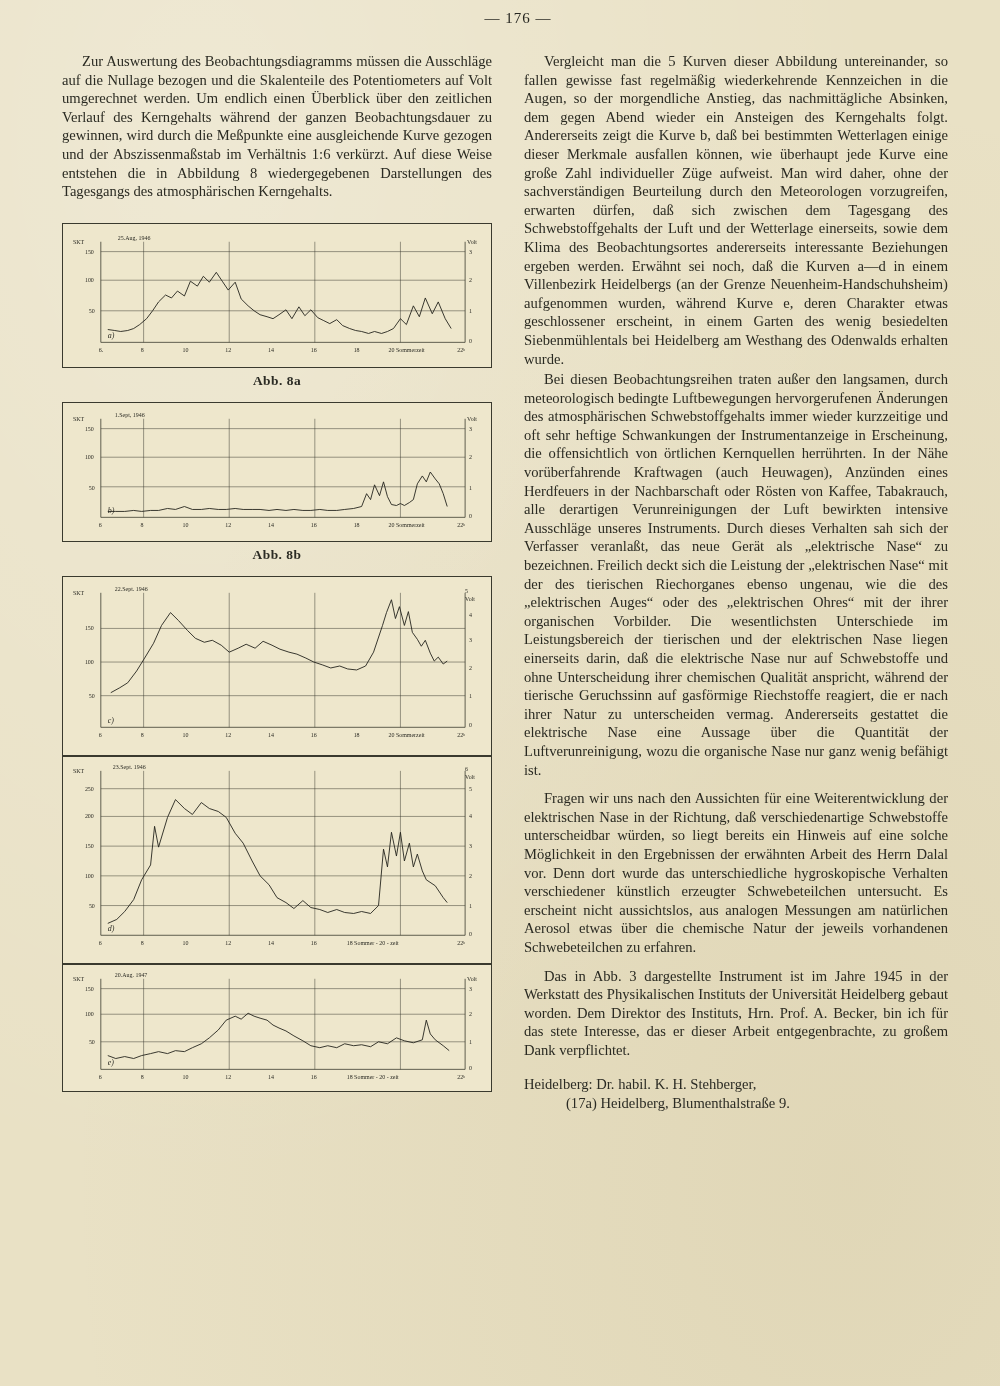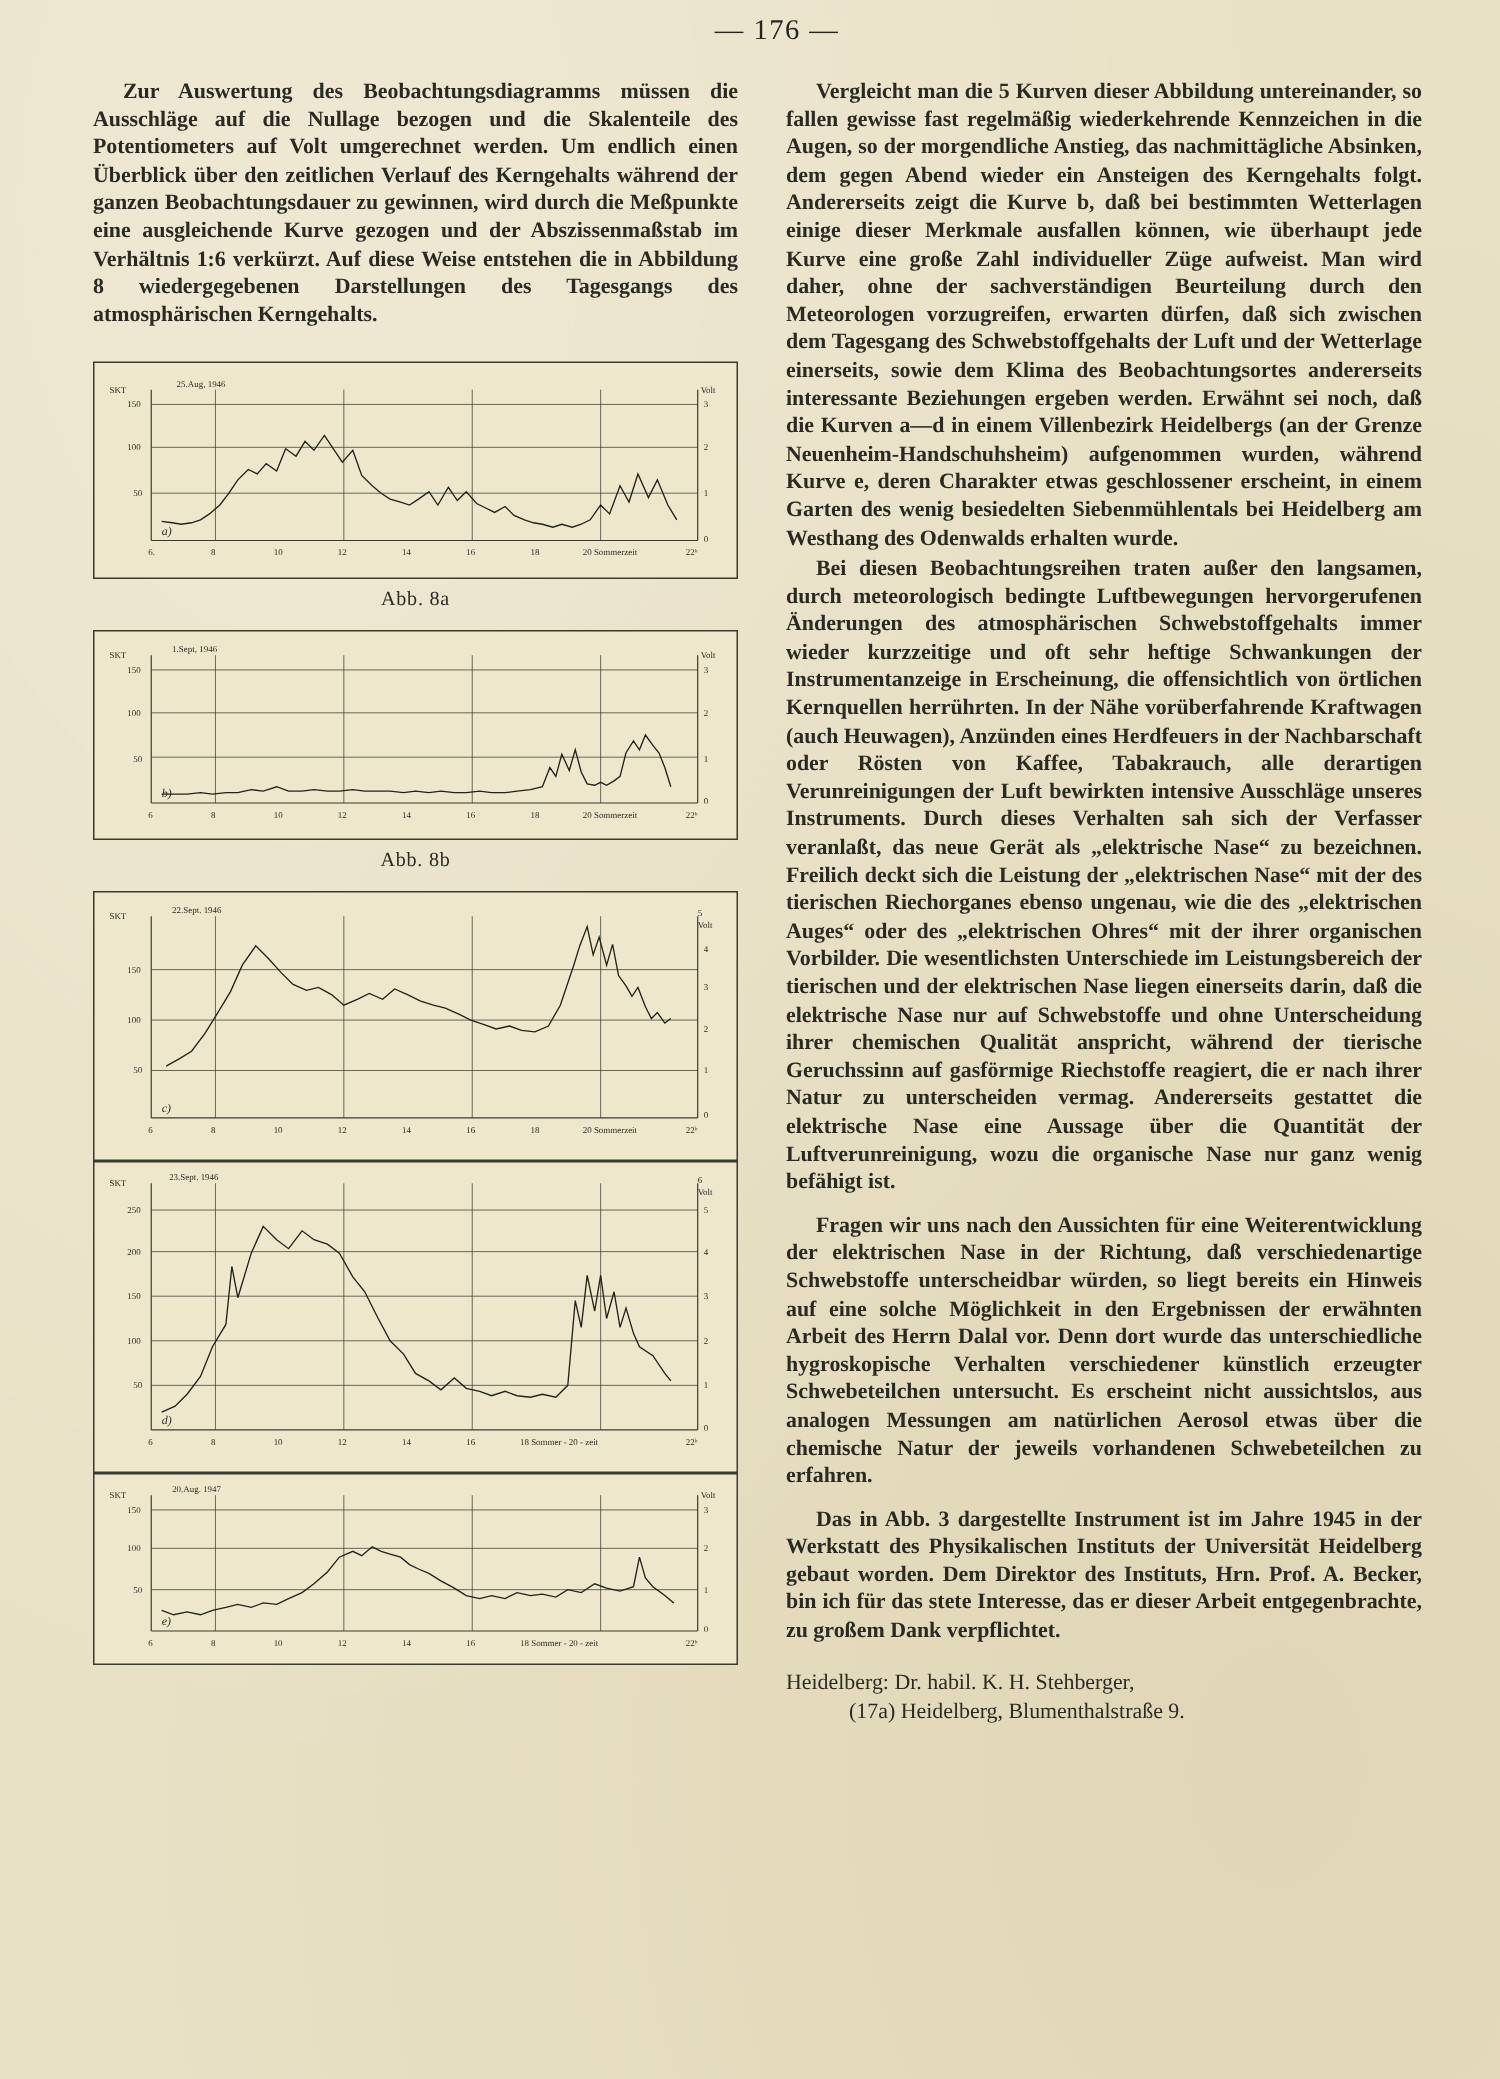--- a/index.html
+++ b/index.html
@@ -22,21 +22,21 @@
       radial-gradient(ellipse at 20% 10%, rgba(255,255,255,0.25), rgba(255,255,255,0) 60%),
       radial-gradient(ellipse at 85% 85%, rgba(160,140,80,0.12), rgba(0,0,0,0) 65%),
       #e9e1c5;
   }
   .page-number {
     position: absolute;
     top: 10px;
     left: 0;
     right: 0;
     text-align: center;
-    font-size: 19px;
+    font-size: 15px;
     letter-spacing: 1px;
     color: #262620;
     padding-left: 36px;
   }
   .columns {
     position: absolute;
     top: 52px;
     left: 62px;
     right: 52px;
     bottom: 40px;
@@ -50,21 +50,20 @@
   .col-right { left: 462px; width: 424px; }
 
   p {
     margin: 0 0 2px 0;
     font-size: 14.6px;
     line-height: 18.6px;
     text-align: justify;
     text-justify: inter-word;
     hyphens: manual;
     color: #2a2a22;
-    font-weight: bold;
   }
   p.indent { text-indent: 20px; }
 
   h2.section {
     font-size: 14.8px;
     text-align: center;
     font-weight: bold;
     margin: 14px 0 8px 0;
     letter-spacing: 0.4px;
   }
@@ -75,21 +74,21 @@
   }
   .fig-box {
     border: 1.2px solid #3a3a2e;
     background: #eee7cc;
     position: relative;
     box-sizing: border-box;
   }
   .fig-cap {
     text-align: center;
     font-size: 13.4px;
-    font-weight: normal;
+    font-weight: bold;
     letter-spacing: 0.5px;
     margin-top: 5px;
     margin-bottom: 13px;
   }
   .fig-svg { display: block; width: 100%; height: 100%; }
 
   .addr {
     font-size: 14.6px;
     line-height: 19px;
     margin-top: 16px;

